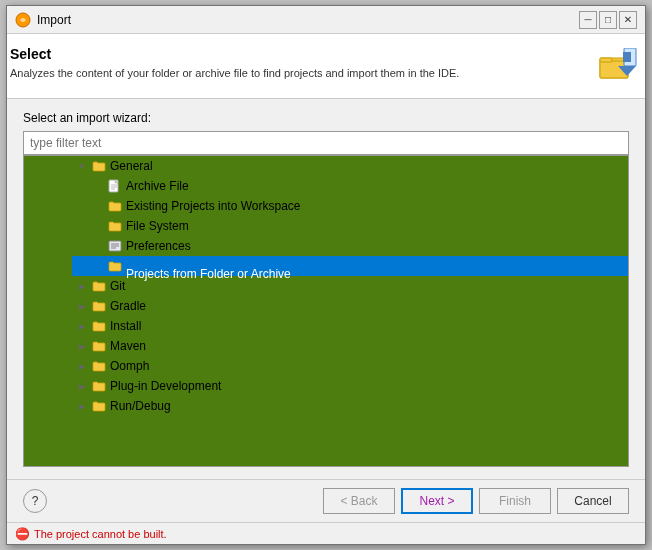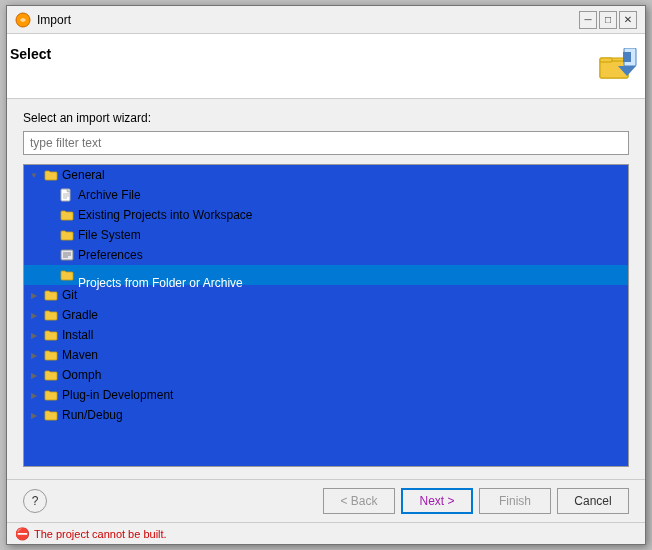--- a/index.html
+++ b/index.html
@@ -125,31 +125,32 @@
     }
 
     .filter-input {
       width: 100%;
       height: 24px;
       border: 1px solid #999;
       padding: 2px 6px;
       font-size: 12px;
       color: #888;
       background: #fff;
-      margin-bottom: 9px;
+      margin-bottom: 0;
       outline: none;
     }
 
     .tree-container {
       flex: 1;
       border: 1px solid #999;
-      background: #1d4ed8;
+      background: #4d7c0f;
       overflow-y: auto;
       overflow-x: hidden;
       position: relative;
+      padding-left: 48px;
     }
 
     .tree-container::-webkit-scrollbar {
       width: 12px;
     }
 
     .tree-container::-webkit-scrollbar-track {
       background: #f0f0f0;
     }
 
@@ -309,20 +310,21 @@
     <div class="title-bar-controls">
       <button class="title-bar-btn">─</button>
       <button class="title-bar-btn">□</button>
       <button class="title-bar-btn">✕</button>
     </div>
   </div>
 
   <div class="dialog-header">
     <div class="header-text">
       <div class="header-title">Select</div>
+      <div class="header-description">Analyzes the content of your folder or archive file to find projects and import them in the IDE.</div>
     </div>
     <div class="header-icon">
 
       <svg class="import-icon-svg" viewBox="0 0 40 36" xmlns="http://www.w3.org/2000/svg">
         <rect x="2" y="10" width="28" height="20" rx="1" fill="#f5c842" stroke="#c8a000" stroke-width="1"></rect>
         <rect x="2" y="13" width="28" height="17" rx="1" fill="#f5c842" stroke="#c8a000" stroke-width="1"></rect>
         <rect x="2" y="10" width="12" height="4" rx="1" fill="#f5c842" stroke="#c8a000" stroke-width="1"></rect>
 
         <rect x="26" y="0" width="12" height="18" rx="1" fill="#d0e8ff" stroke="#4a80c0" stroke-width="1"></rect>
         <polygon points="20,18 38,18 29,28" fill="#4a80c0"></polygon>

